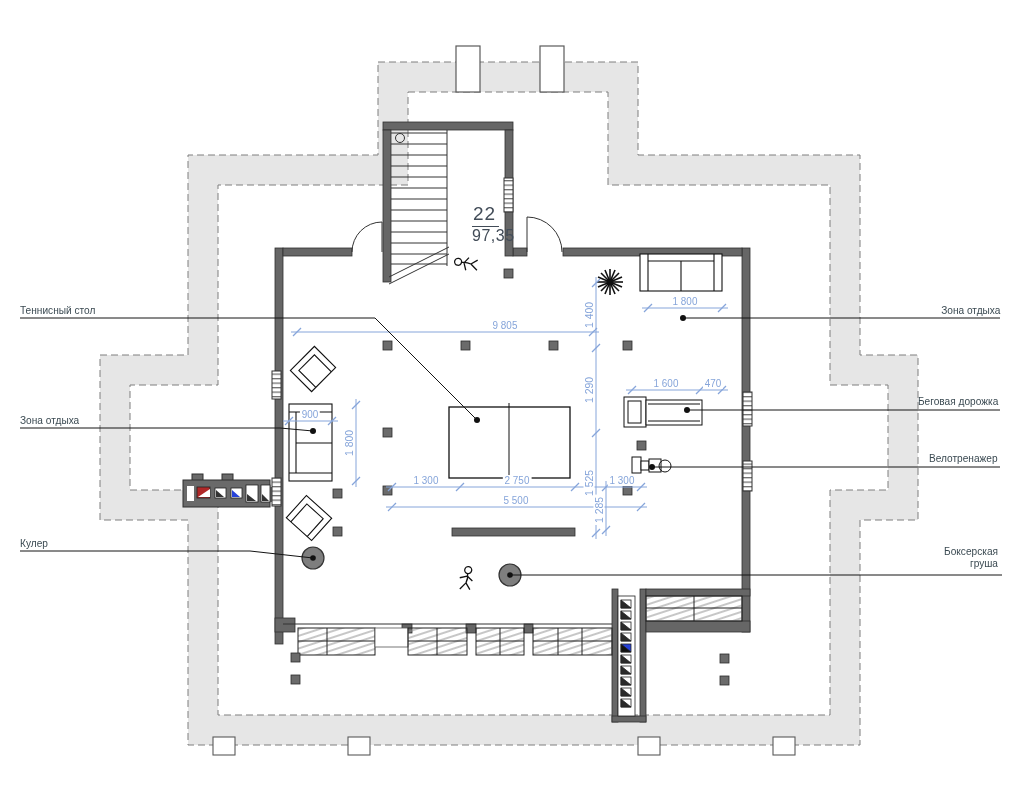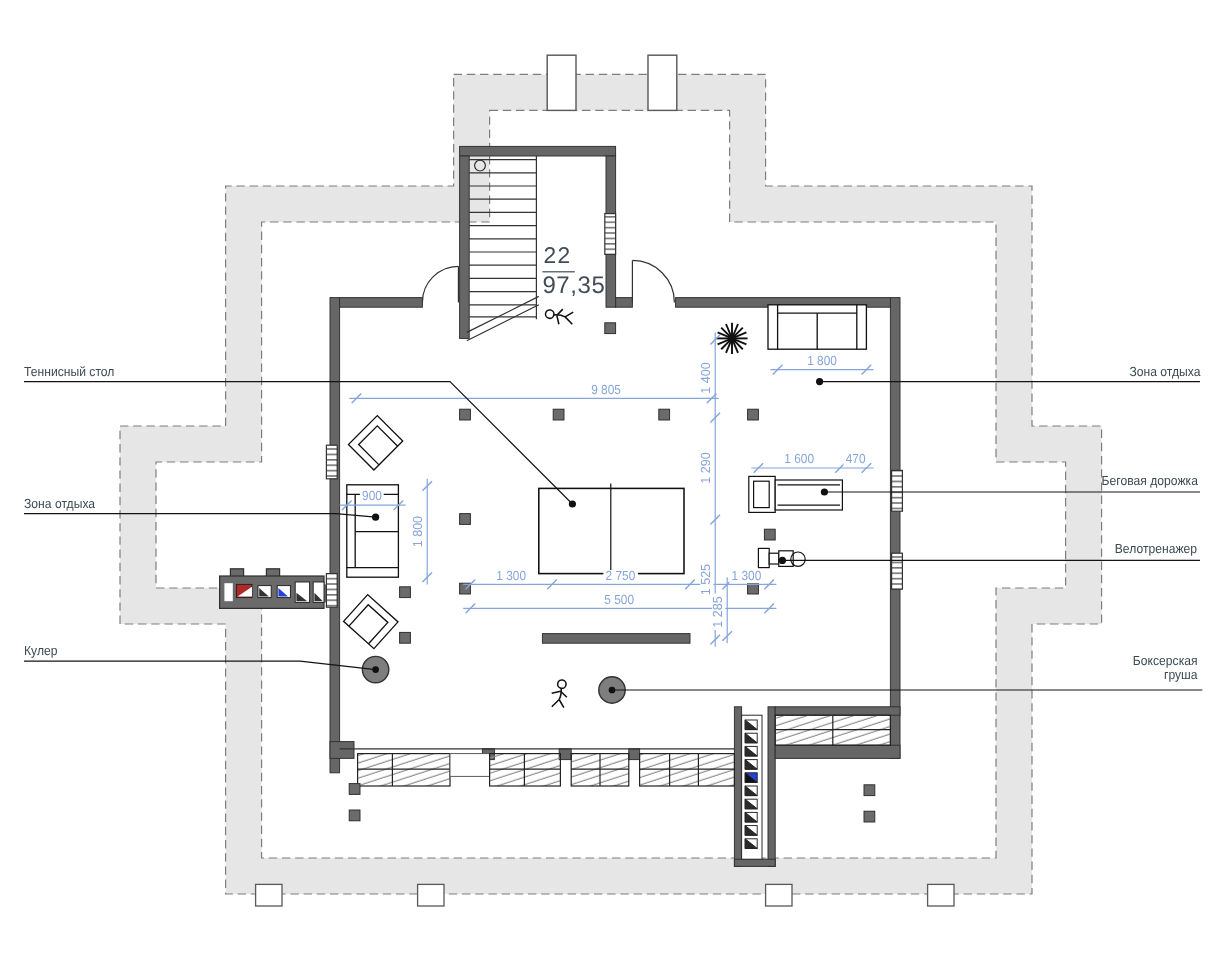--- a/index.html
+++ b/index.html
@@ -6,24 +6,24 @@
   .plan{position:relative;width:1022px;height:811px;background:#fff;overflow:hidden;
         font-family:"Liberation Sans",sans-serif;}
   .plan svg{position:absolute;left:0;top:0;}
   .lbl{position:absolute;font-size:11px;line-height:1.1;color:#3b4a52;white-space:nowrap;
        transform:scaleX(0.92);transform-origin:left bottom;}
   .lbl.r{transform-origin:right bottom;text-align:right;}
   .dim{position:absolute;font-size:11px;line-height:1;color:#86a5da;background:#fff;
        padding:0 2px;white-space:nowrap;transform:translateX(-50%) scaleX(0.9);}
   .dimv{position:absolute;font-size:11px;line-height:1;color:#86a5da;background:#fff;
        padding:0 2px;white-space:nowrap;transform:translate(-50%,-50%) rotate(-90deg) scaleX(0.95);}
-  .roomtag{position:absolute;left:452px;top:203px;color:#424c58;}
+  .roomtag{position:absolute;left:472px;top:203px;color:#424c58;}
   .roomtag .num{display:inline-block;font-size:19px;border-bottom:1.5px solid #424c58;
        padding:0 3px 1px 1px;letter-spacing:1px;}
-  .roomtag .area{font-size:20px;letter-spacing:0.5px;}
+  .roomtag .area{font-size:16px;letter-spacing:0.5px;}
 </style>
 </head>
 <body>
 
 <div class="plan">
 
 <svg width="1022" height="811" viewBox="0 0 1022 811">
   <defs>
     <pattern id="hatch" width="6" height="6" patternUnits="userSpaceOnUse" patternTransform="rotate(72)">
       <line x1="1" y1="0" x2="1" y2="6" stroke="#8f8f8f" stroke-width="1"></line>

